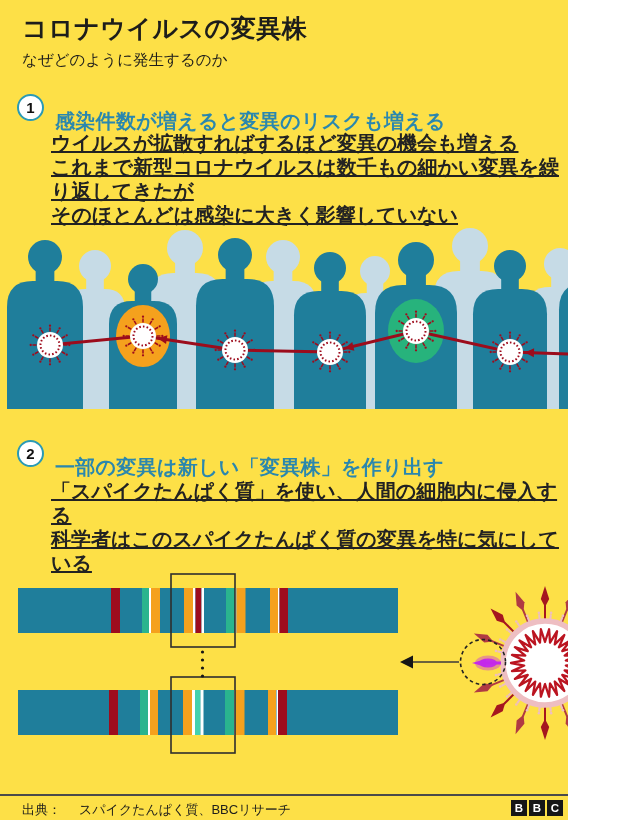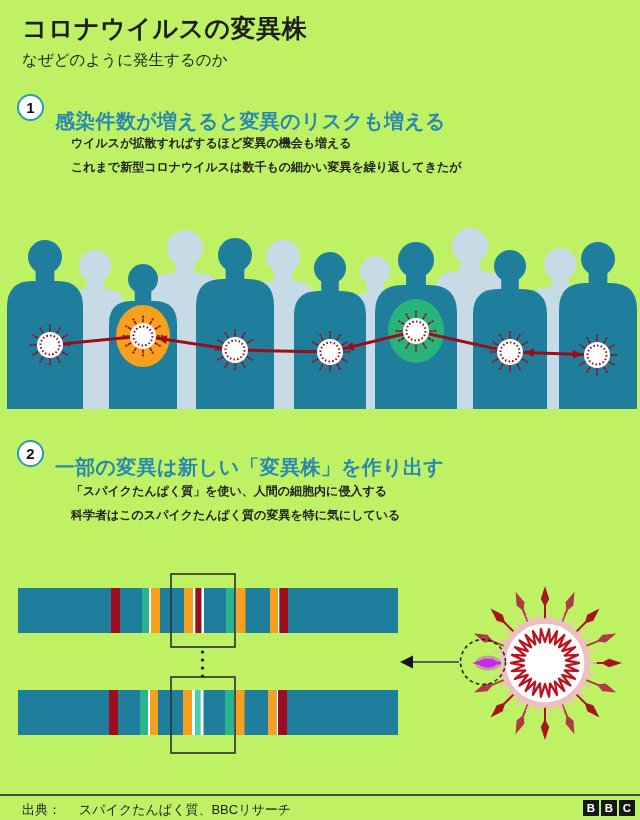--- a/index.html
+++ b/index.html
@@ -1,28 +1,28 @@
 <!DOCTYPE html>
 <html><head>
 <meta charset="utf-8">
 <style>
   html,body{margin:0;padding:0;background:#fff;}
-  .page{position:relative;width:640px;height:820px;background:#bef264;overflow:hidden;
+  .page{position:relative;width:568px;height:820px;background:#fde047;overflow:hidden;
         font-family:"Liberation Sans","DejaVu Sans",sans-serif;color:#1d1d1b;}
   .abs{position:absolute;}
   .title{left:22px;top:12px;font-size:25px;font-weight:700;letter-spacing:.5px;}
   .subtitle{left:22px;top:50px;font-size:15.5px;font-weight:400;}
   .badge{width:27px;height:27px;border-radius:50%;border:2.5px solid #2a9ab5;
          display:flex;align-items:center;justify-content:center;
          font-size:15px;font-weight:700;color:#111;background:#fff;box-sizing:border-box;}
   .badge1{left:17px;top:94px;}
   .badge2{left:17px;top:440px;}
   .secheading{left:55px;font-size:20px;font-weight:700;color:#2a87ae;letter-spacing:.3px;white-space:nowrap;margin-top:12px;}
   .h1pos{top:96px;} .h2pos{top:442px;}
-  .bodytext{left:71px;font-size:12px;font-weight:600;line-height:24px;color:#222;}
+  .bodytext{left:51px;font-size:20px;font-weight:600;line-height:24px;color:#222;text-decoration:underline;}
   .b1pos{top:131px;} .b2pos{top:479px;}
   .footline{left:0;top:794px;width:640px;height:2px;background:#4a4a4a;}
   .footer{left:22px;top:801px;font-size:13px;font-weight:400;display:flex;gap:18px;}
   .bbc{right:5px;top:800px;display:flex;gap:2px;}
   .bbc span{width:16px;height:16px;background:#161616;color:#fff;font-size:11.5px;font-weight:700;
             display:flex;align-items:center;justify-content:center;}
   svg{display:block;}
 </style>
 </head>
 <body>
@@ -32,20 +32,21 @@
   <div class="abs title">コロナウイルスの変異株</div>
   <div class="abs subtitle">なぜどのように発生するのか</div>
 
   <div class="abs badge badge1">
     <span>1</span>
   </div>
   <div class="abs secheading h1pos">感染件数が増えると変異のリスクも増える</div>
   <div class="abs bodytext b1pos">
     <div>ウイルスが拡散すればするほど変異の機会も増える</div>
     <div>これまで新型コロナウイルスは数千もの細かい変異を繰り返してきたが</div>
+    <div>そのほとんどは感染に大きく影響していない</div>
   </div>
 
   <svg id="crowd" class="abs" style="left:0;top:224px" width="640" height="185" viewBox="0 224 640 185">
       <g>
         <circle cx="95" cy="266" r="16" fill="#c6dbe6"></circle>
         <rect x="86.2" y="278" width="17.6" height="13" fill="#c6dbe6"></rect>
         <path d="M65 410 L65 309.4 Q65 289 85.4 289 L104.6 289 Q125 289 125 309.4 L125 410 Z" fill="#c6dbe6"></path>
       </g>
       <g>
         <circle cx="185" cy="248" r="18" fill="#c6dbe6"></circle>

